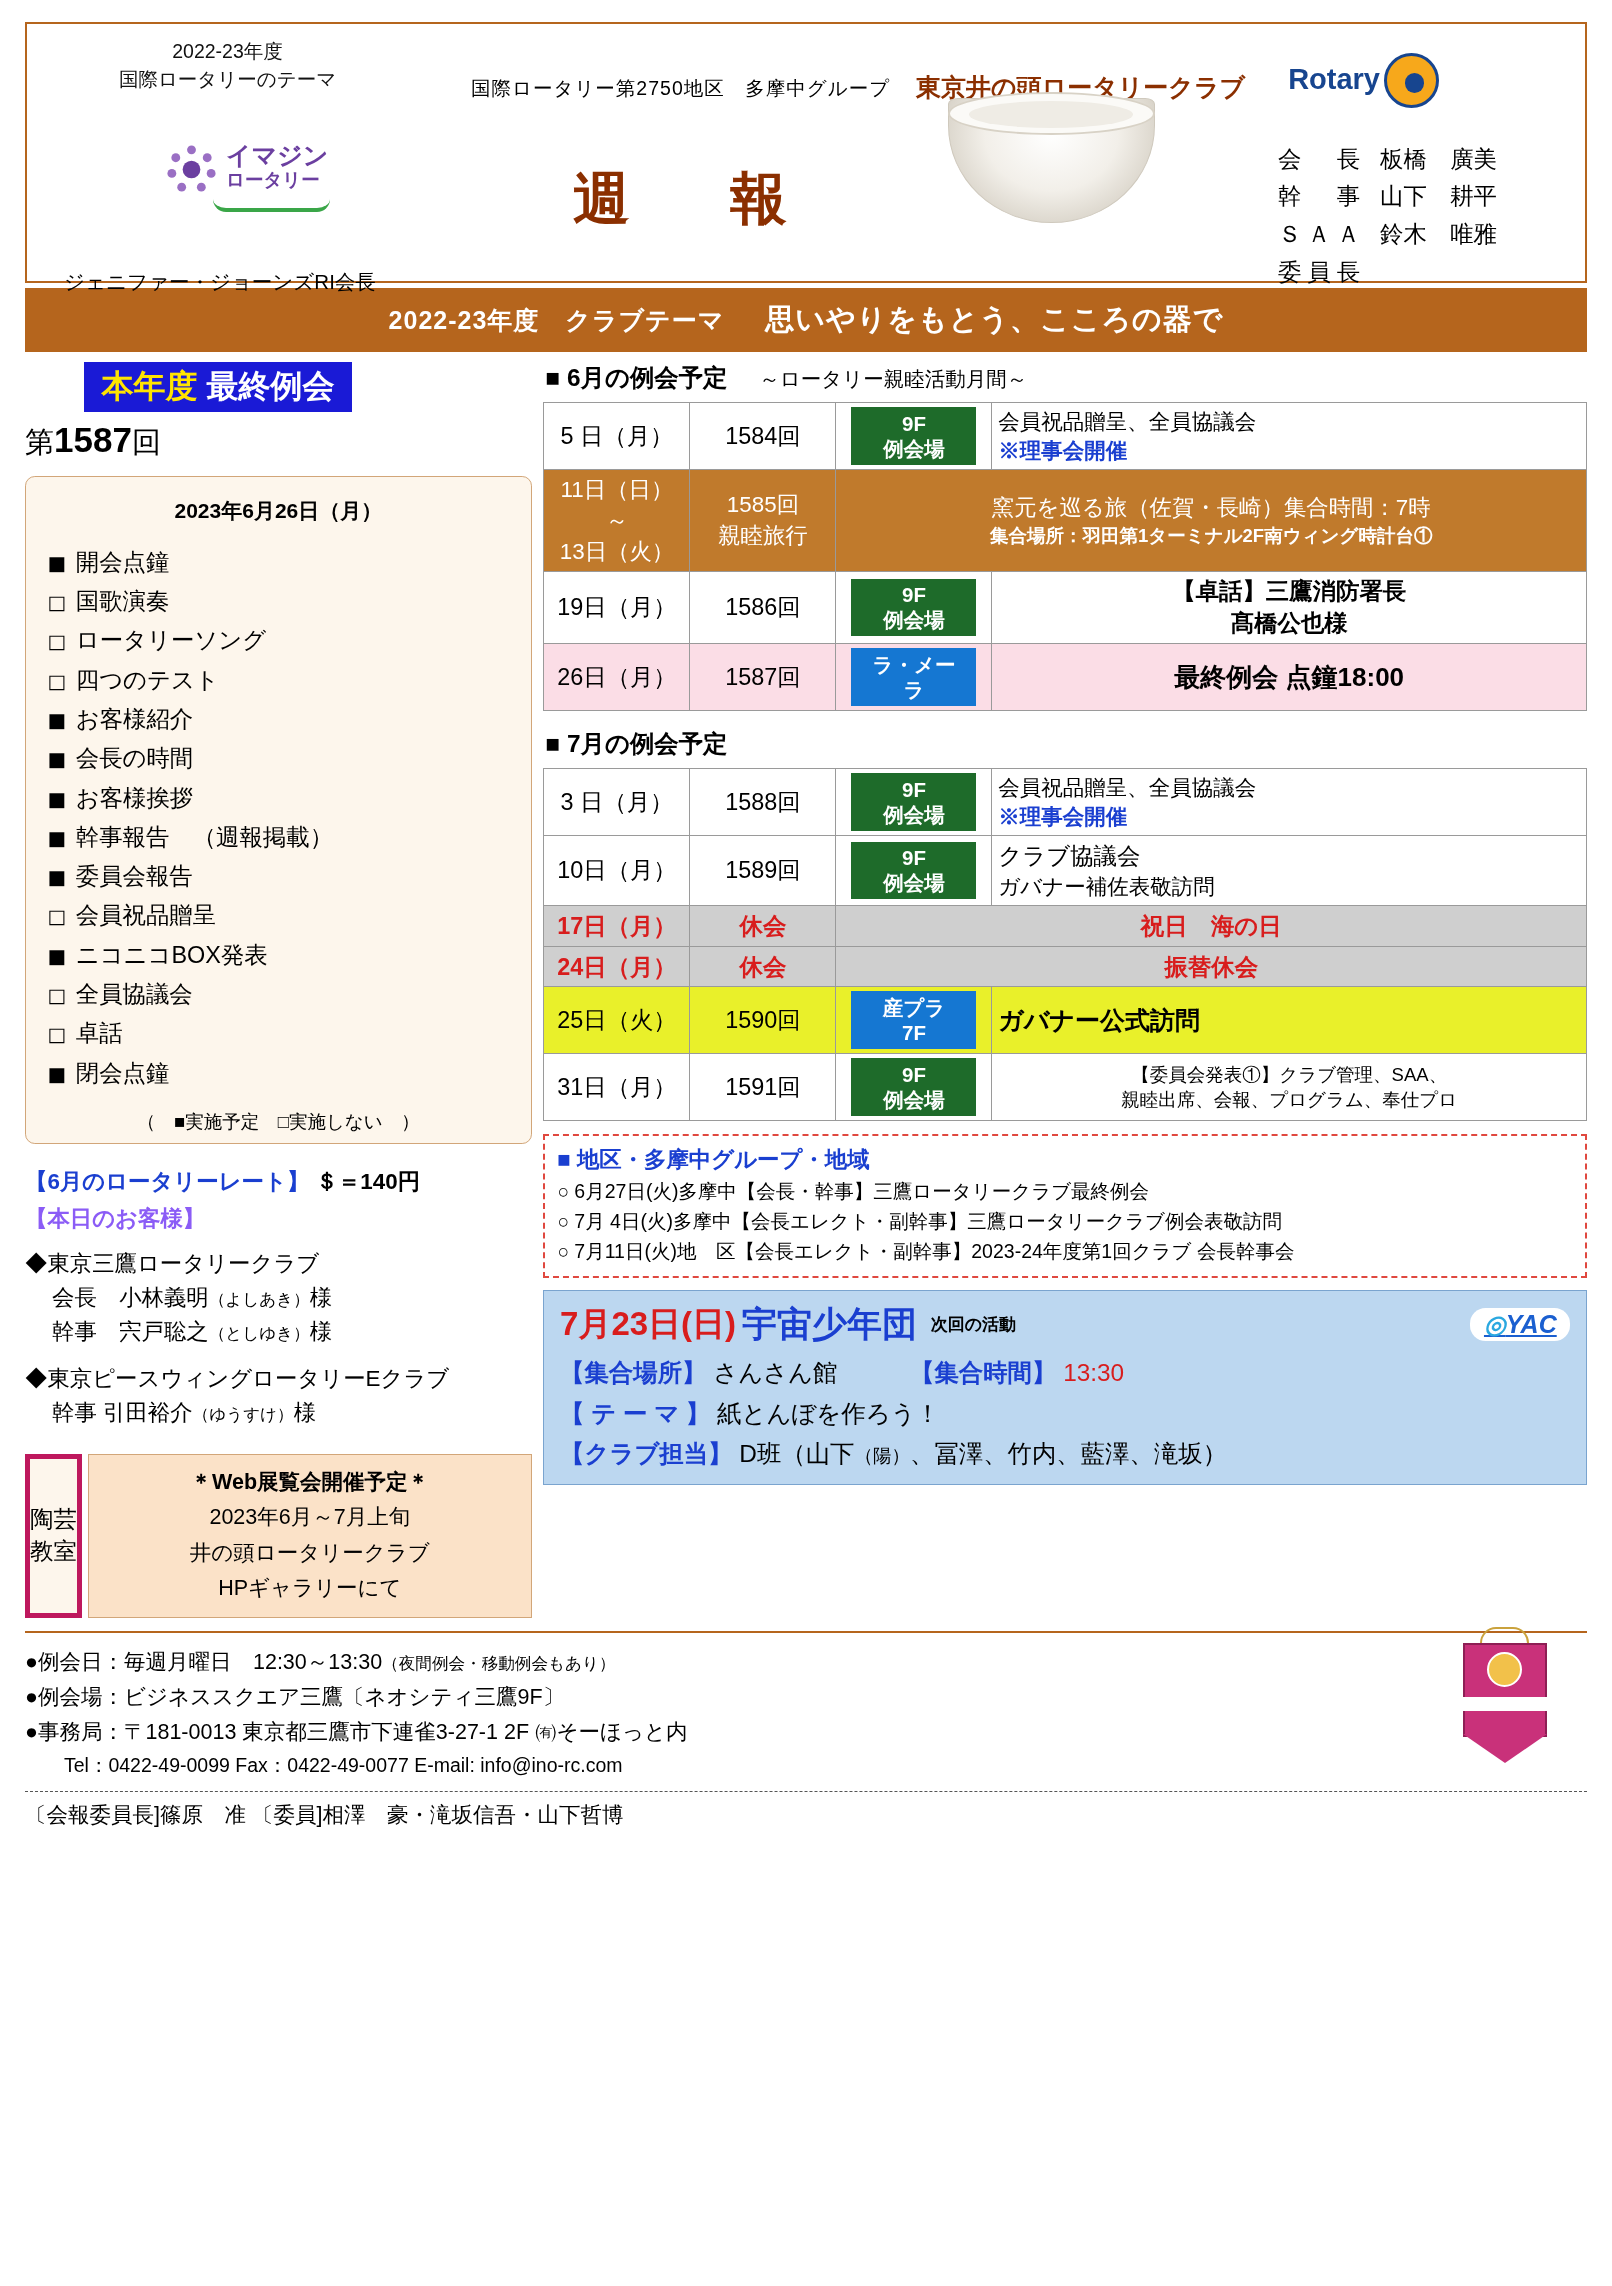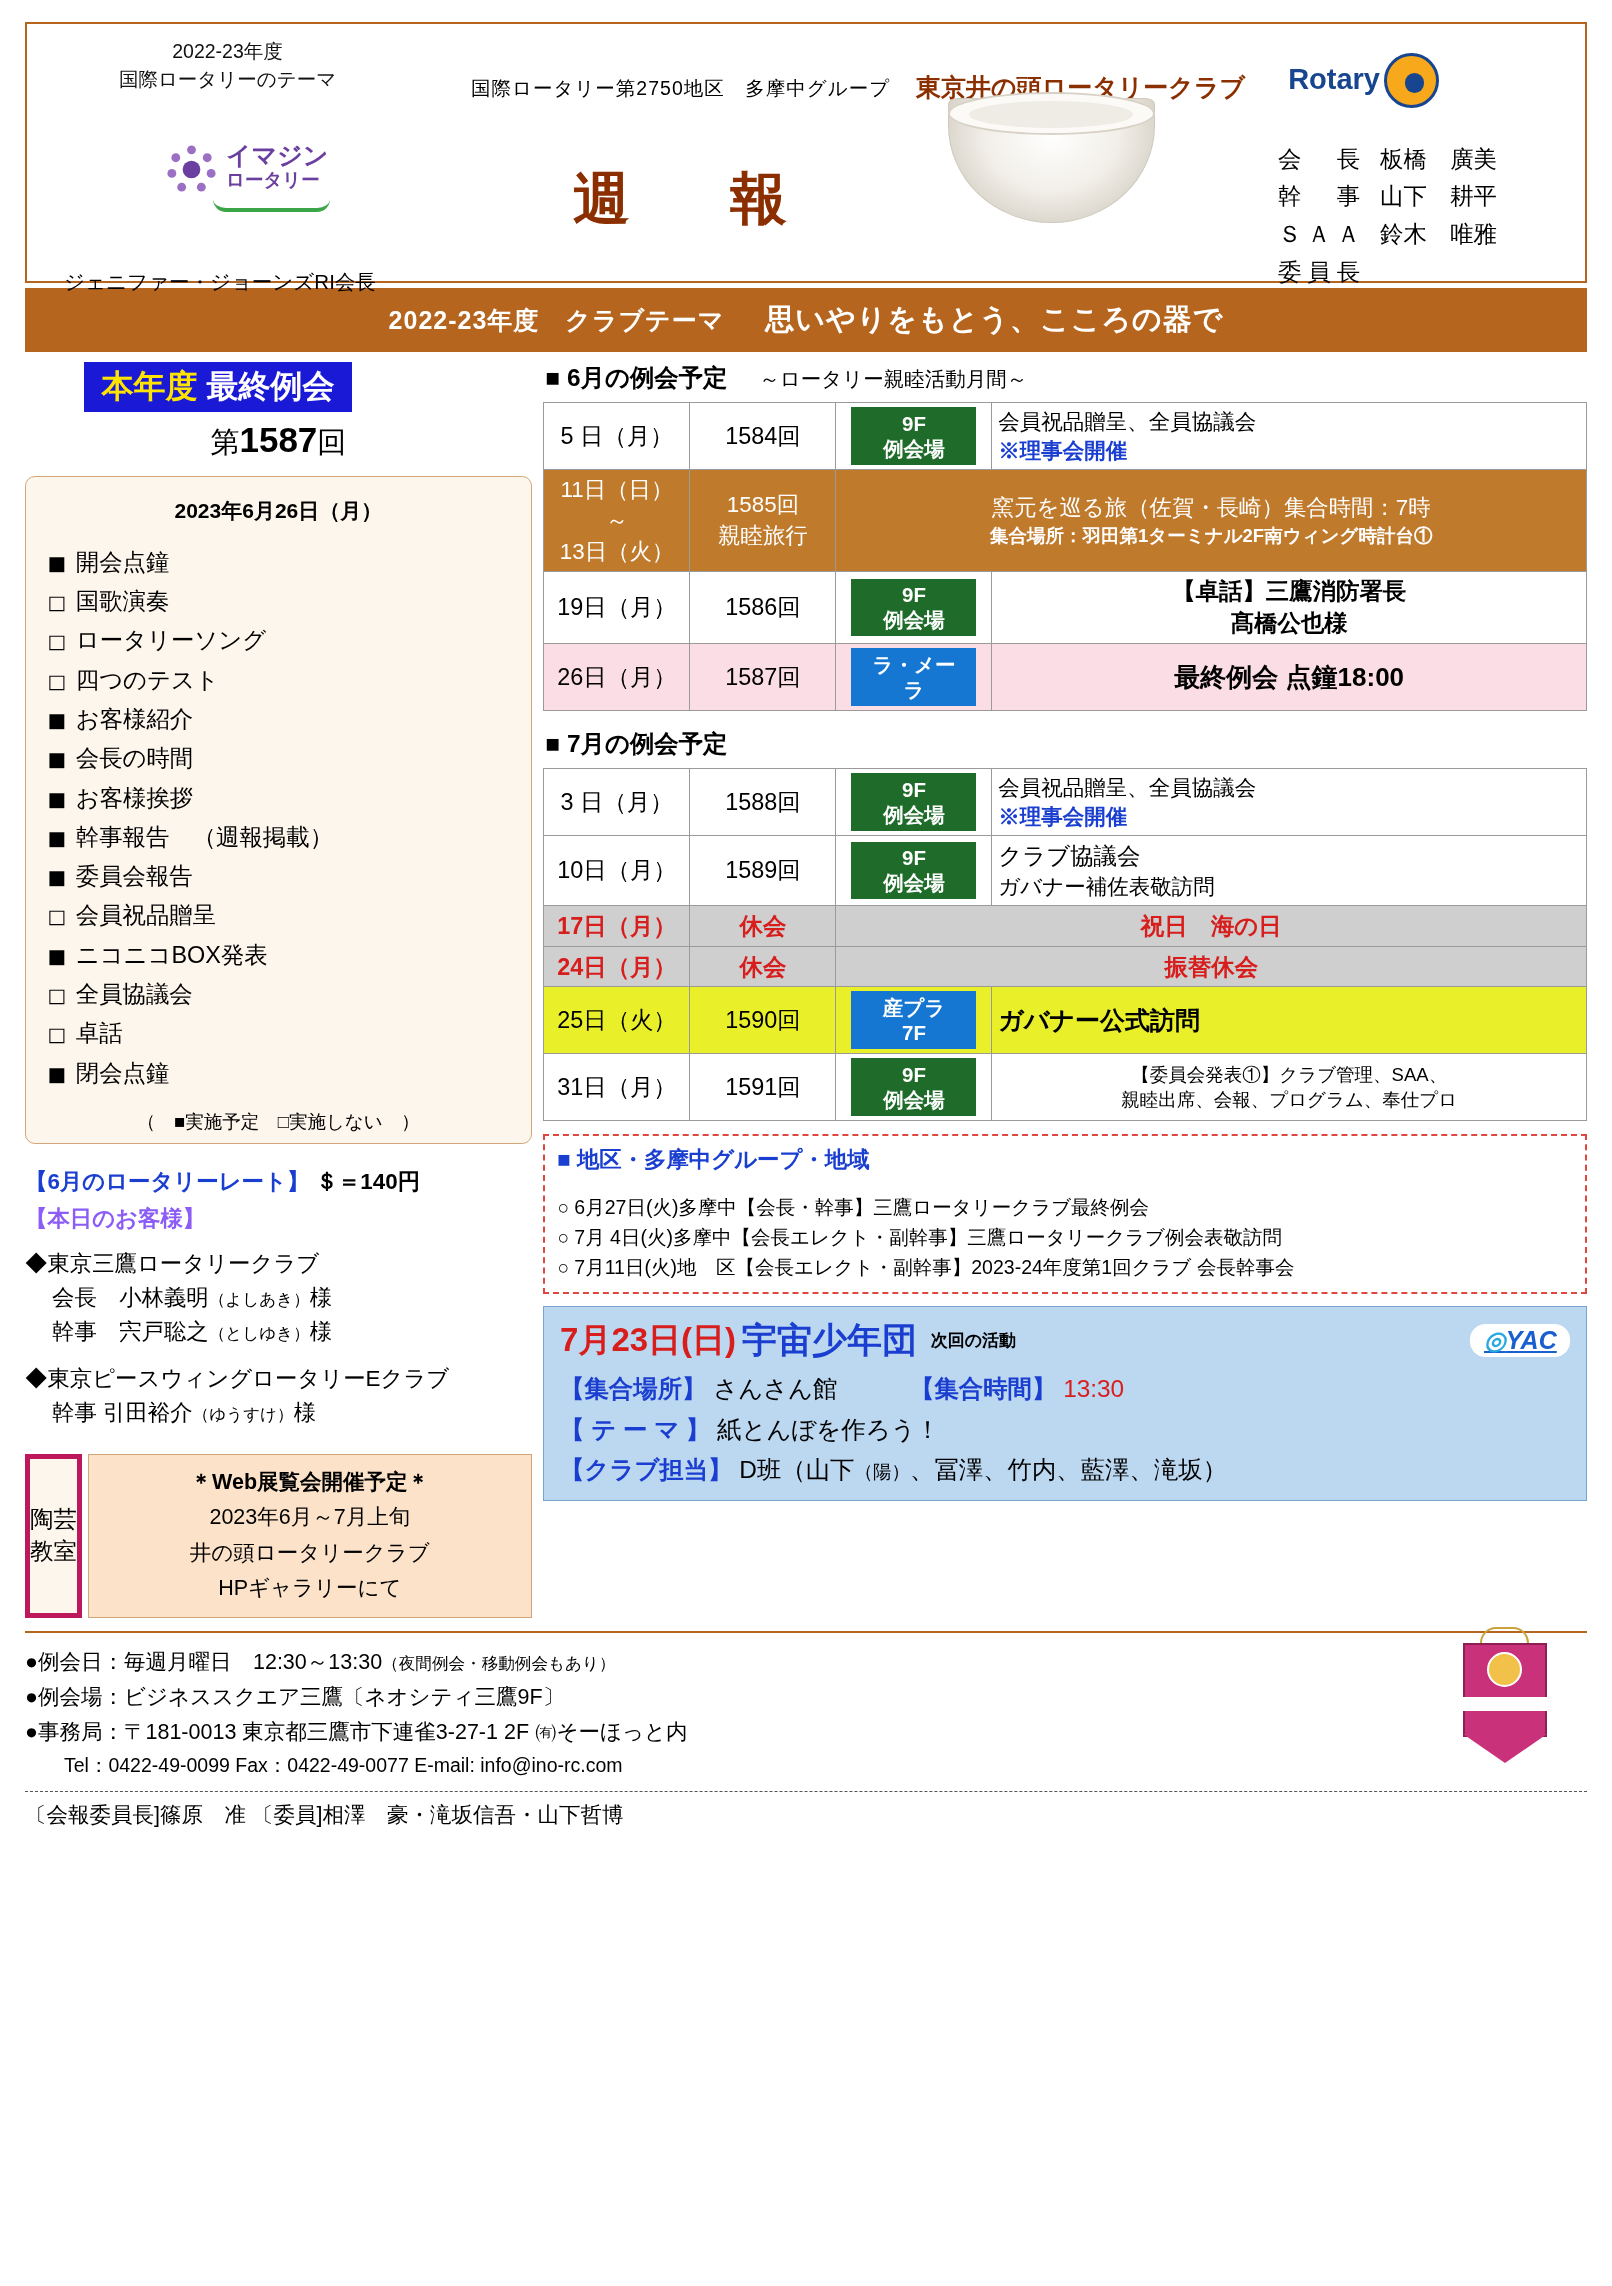--- a/index.html
+++ b/index.html
@@ -89,21 +89,21 @@
   
   .body-wrap { display:flex; margin-top:9.8px; }
   .left-col { width:507px; margin-right:11.7px; }
   .right-col { width:1044px; }
   
   .final-title {
     background:#1a1ad6; color:#fff; font-size:32px; font-weight:bold;
     display:inline-block; padding:2.9px 17.6px; margin-left:59px;
   }
   .final-title .yellow { color:#ffe400; }
-  .kai-no { text-align:center; font-size:29px; margin-top:7.8px; }
+  .kai-no { text-align:left; font-size:29px; margin-top:7.8px; }
   .kai-no b { font-size:35px; }
   .prog-box {
     margin-top:13.7px; border:1px solid #d2a679; border-radius:9.8px;
     background:#fdf6ec; padding:13.7px 21.5px 9.8px 21.5px;
   }
   .prog-date { text-align:center; font-size:21px; font-weight:bold; margin:5.9px 0 17.6px 0; }
   .prog-list { font-size:23.4px; line-height:1.68; }
   .prog-list .mk { font-family:"DejaVu Sans", sans-serif; margin-right:9.8px; font-size:19.5px;}
   .prog-note { text-align:center; font-size:18.5px; margin-top:15.6px; }
   .rate { margin-top:21.5px; font-size:22.4px; font-weight:bold; }
@@ -146,21 +146,21 @@
   .row-pink td { background:#fbdde6; }
   .row-gray td { background:#cfcfcf; color:#d81d1d; font-weight:bold; text-align:center; font-size:23.4px;}
   .row-yellow td { background:#e9f02a; }
   .desc-blue { color:#1a3fd0; font-weight:bold; }
   .desc-sm { font-size:18.5px; }
   .mt18 { margin-top:17.6px; }
   
   .district {
     margin-top:13.7px; border:2px dashed #e0483f; padding:7.8px 11.7px 9.8px 11.7px;
   }
-  .district .dt { font-size:22.4px; font-weight:bold; color:#1a3fd0; margin-bottom:17px;}
+  .district .dt { font-size:22.4px; font-weight:bold; color:#1a3fd0; margin-bottom:1px;}
   .district .di { font-size:19.5px; line-height:1.55; }
   
   .yac {
     margin-top:11.7px; background:#bcd7f0; border:1px solid #7aa4cf; padding:9.8px 15.6px 13.7px 15.6px;
   }
   .yac-head { display:flex; align-items:center; }
   .yac-date { font-size:33px; font-weight:bold; color:#d81d1d; }
   .yac-name { font-size:35px; font-weight:bold; color:#1a3fd0; margin-left:5.9px; }
   .yac-next { font-size:17px; font-weight:bold; margin-left:13.7px; }
   .yac-logo {

